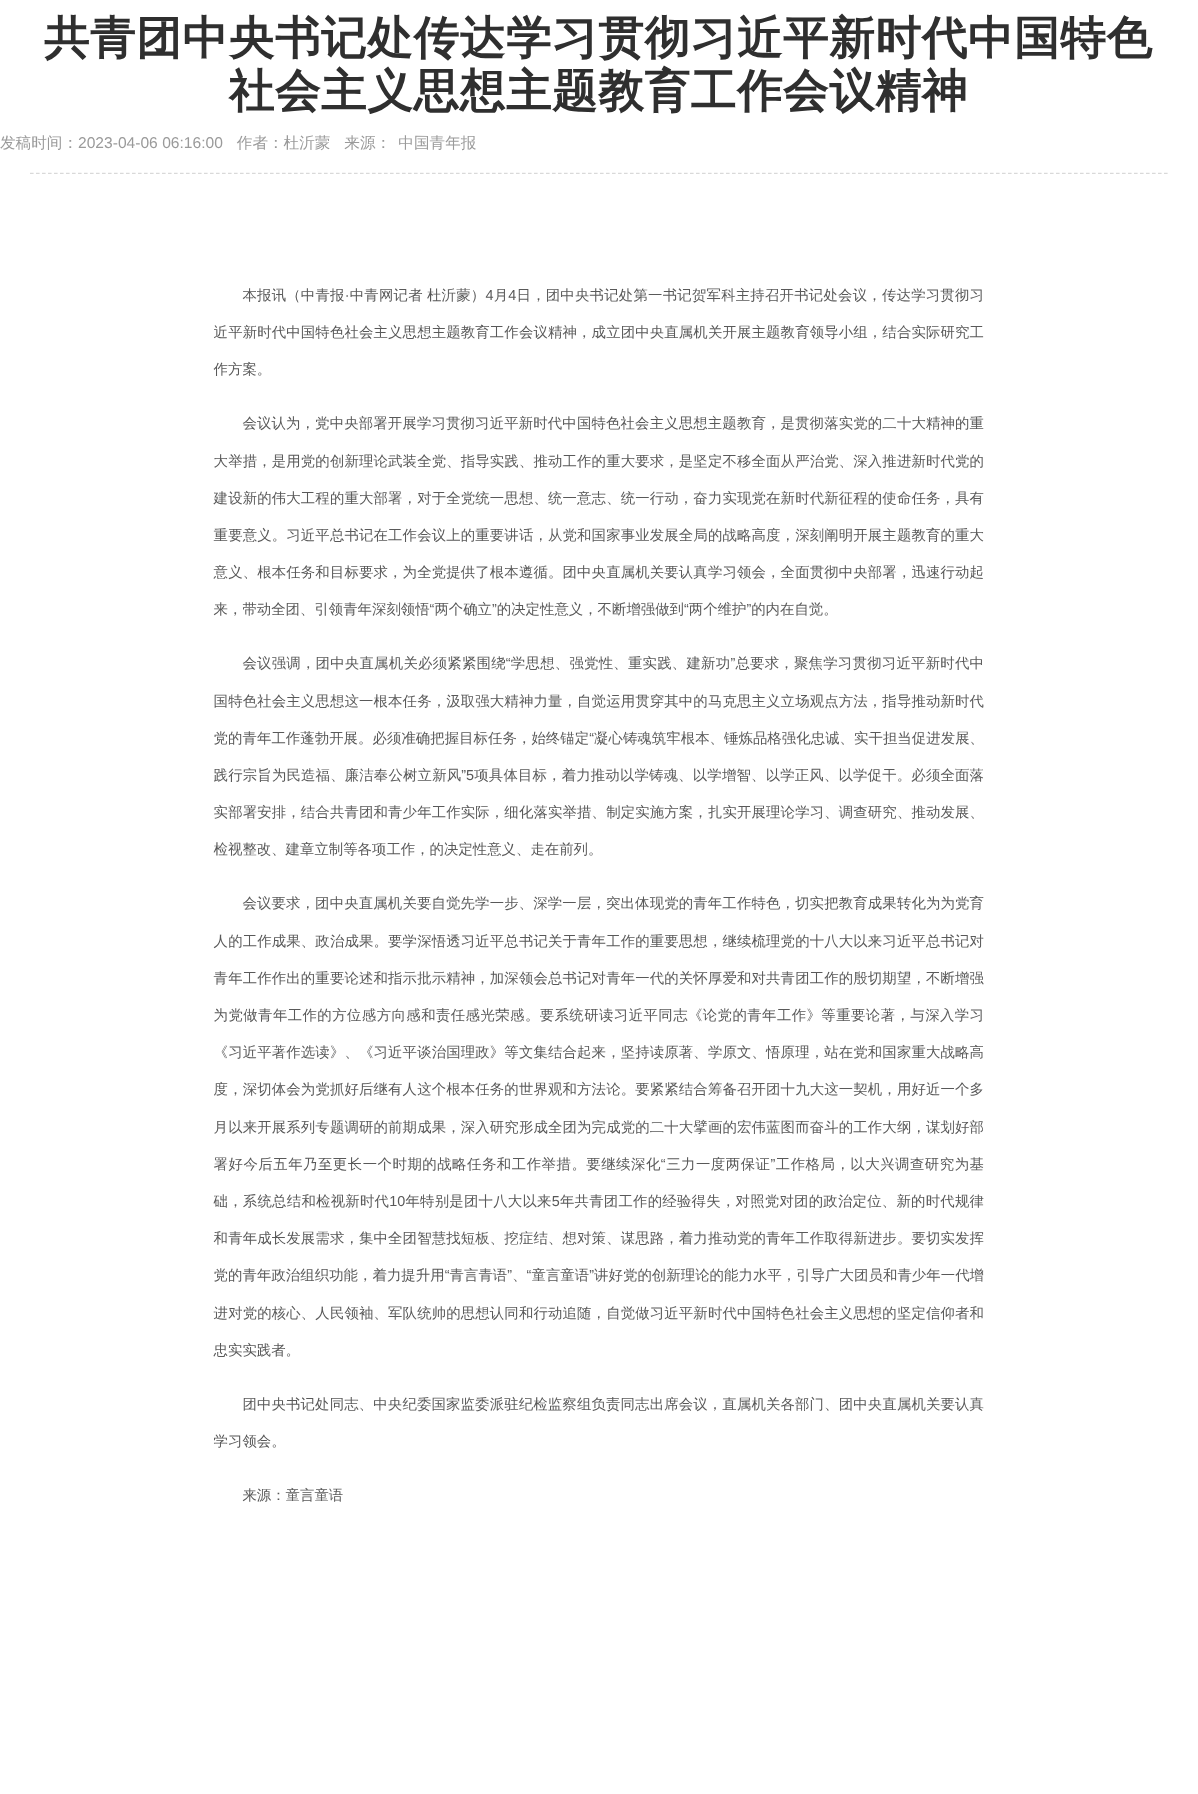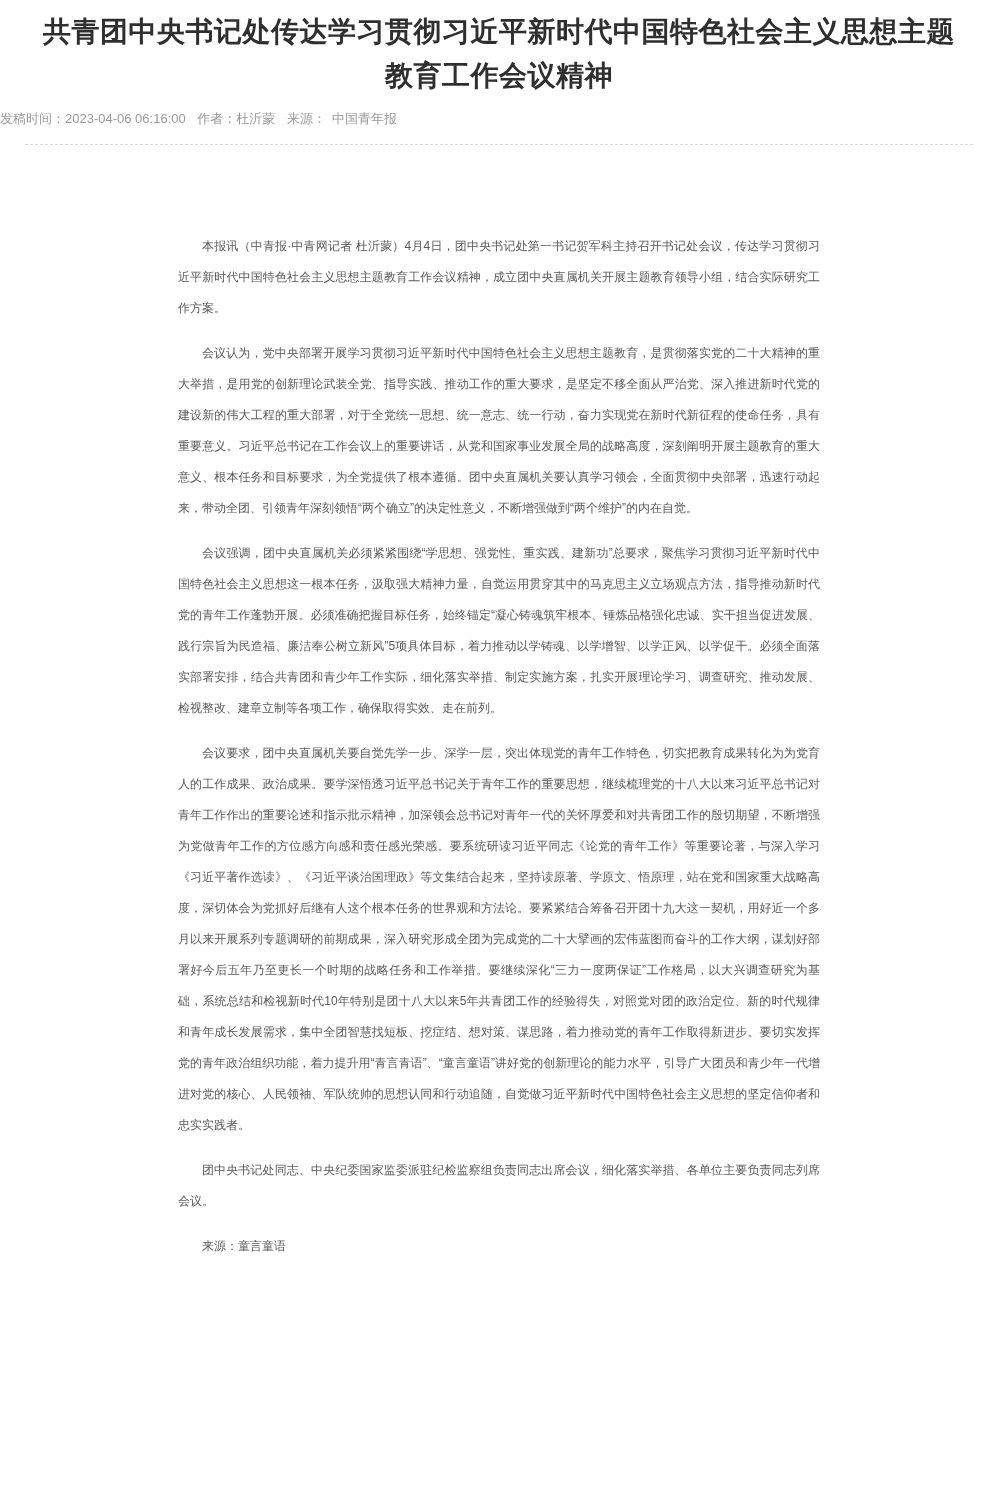--- a/index.html
+++ b/index.html
@@ -14,21 +14,21 @@
     background: #ffffff;
     position: relative;
   }
   .article-header {
     padding-top: 10px;
   }
   .page-title {
     width: 930px;
     margin: 0 auto;
     text-align: center;
-    font-size: 28px;
+    font-size: 38px;
     line-height: 44px;
     font-weight: bold;
     color: #2f2f2f;
     letter-spacing: 0.5px;
   }
   .meta-bar {
     margin-top: 12px;
     text-align: left;
     font-size: 13px;
     color: #9a9a9a;
@@ -68,19 +68,19 @@
       <span class="meta-label">作者：</span><span class="meta-value">杜沂蒙</span>
       <span class="meta-label">来源：</span><span class="meta-value meta-source-value">中国青年报</span>
     </div>
 
     <hr class="divider">
   </header>
 
   <article class="article-body">
     <p>本报讯（中青报·中青网记者 杜沂蒙）4月4日，团中央书记处第一书记贺军科主持召开书记处会议，传达学习贯彻习近平新时代中国特色社会主义思想主题教育工作会议精神，成立团中央直属机关开展主题教育领导小组，结合实际研究工作方案。</p>
     <p>会议认为，党中央部署开展学习贯彻习近平新时代中国特色社会主义思想主题教育，是贯彻落实党的二十大精神的重大举措，是用党的创新理论武装全党、指导实践、推动工作的重大要求，是坚定不移全面从严治党、深入推进新时代党的建设新的伟大工程的重大部署，对于全党统一思想、统一意志、统一行动，奋力实现党在新时代新征程的使命任务，具有重要意义。习近平总书记在工作会议上的重要讲话，从党和国家事业发展全局的战略高度，深刻阐明开展主题教育的重大意义、根本任务和目标要求，为全党提供了根本遵循。团中央直属机关要认真学习领会，全面贯彻中央部署，迅速行动起来，带动全团、引领青年深刻领悟“两个确立”的决定性意义，不断增强做到“两个维护”的内在自觉。</p>
-    <p>会议强调，团中央直属机关必须紧紧围绕“学思想、强党性、重实践、建新功”总要求，聚焦学习贯彻习近平新时代中国特色社会主义思想这一根本任务，汲取强大精神力量，自觉运用贯穿其中的马克思主义立场观点方法，指导推动新时代党的青年工作蓬勃开展。必须准确把握目标任务，始终锚定“凝心铸魂筑牢根本、锤炼品格强化忠诚、实干担当促进发展、践行宗旨为民造福、廉洁奉公树立新风”5项具体目标，着力推动以学铸魂、以学增智、以学正风、以学促干。必须全面落实部署安排，结合共青团和青少年工作实际，细化落实举措、制定实施方案，扎实开展理论学习、调查研究、推动发展、检视整改、建章立制等各项工作，确保取得实效、走在前列。</p>
+    <p>会议强调，团中央直属机关必须紧紧围绕“学思想、强党性、重实践、建新功”总要求，聚焦学习贯彻习近平新时代中国特色社会主义思想这一根本任务，汲取强大精神力量，自觉运用贯穿其中的马克思主义立场观点方法，指导推动新时代党的青年工作蓬勃开展。必须准确把握目标任务，始终锚定“凝心铸魂筑牢根本、锤炼品格强化忠诚、实干担当促进发展、践行宗旨为民造福、廉洁奉公树立新风”5项具体目标，着力推动以学铸魂、以学增智、以学正风、以学促干。必须全面落实部署安排，结合共青团和青少年工作实际，细化落实举措、制定实施方案，扎实开展理论学习、调查研究、推动发展、检视整改、建章立制等各项工作，的决定性意义、走在前列。</p>
     <p>会议要求，团中央直属机关要自觉先学一步、深学一层，突出体现党的青年工作特色，切实把教育成果转化为为党育人的工作成果、政治成果。要学深悟透习近平总书记关于青年工作的重要思想，继续梳理党的十八大以来习近平总书记对青年工作作出的重要论述和指示批示精神，加深领会总书记对青年一代的关怀厚爱和对共青团工作的殷切期望，不断增强为党做青年工作的方位感方向感和责任感光荣感。要系统研读习近平同志《论党的青年工作》等重要论著，与深入学习《习近平著作选读》、《习近平谈治国理政》等文集结合起来，坚持读原著、学原文、悟原理，站在党和国家重大战略高度，深切体会为党抓好后继有人这个根本任务的世界观和方法论。要紧紧结合筹备召开团十九大这一契机，用好近一个多月以来开展系列专题调研的前期成果，深入研究形成全团为完成党的二十大擘画的宏伟蓝图而奋斗的工作大纲，谋划好部署好今后五年乃至更长一个时期的战略任务和工作举措。要继续深化“三力一度两保证”工作格局，以大兴调查研究为基础，系统总结和检视新时代10年特别是团十八大以来5年共青团工作的经验得失，对照党对团的政治定位、新的时代规律和青年成长发展需求，集中全团智慧找短板、挖症结、想对策、谋思路，着力推动党的青年工作取得新进步。要切实发挥党的青年政治组织功能，着力提升用“青言青语”、“童言童语”讲好党的创新理论的能力水平，引导广大团员和青少年一代增进对党的核心、人民领袖、军队统帅的思想认同和行动追随，自觉做习近平新时代中国特色社会主义思想的坚定信仰者和忠实实践者。</p>
-    <p>团中央书记处同志、中央纪委国家监委派驻纪检监察组负责同志出席会议，细化落实举措、各单位主要负责同志列席会议。</p>
+    <p>团中央书记处同志、中央纪委国家监委派驻纪检监察组负责同志出席会议，直属机关各部门、团中央直属机关要认真学习领会。</p>
     <p>来源：童言童语</p>
   </article>
 
 </div>
 
 </body></html>

